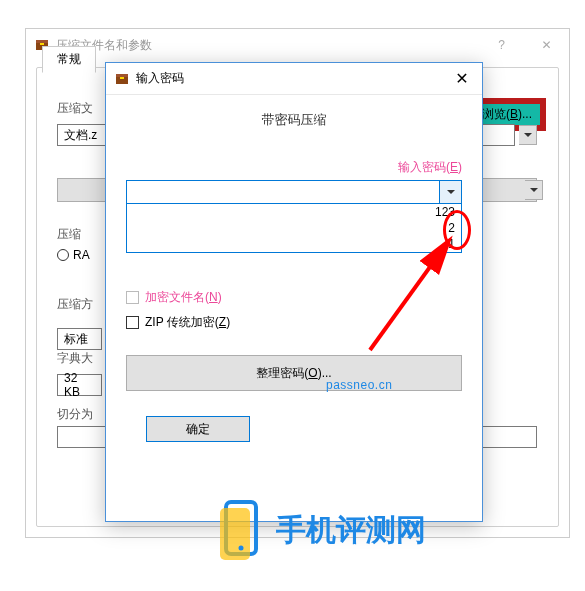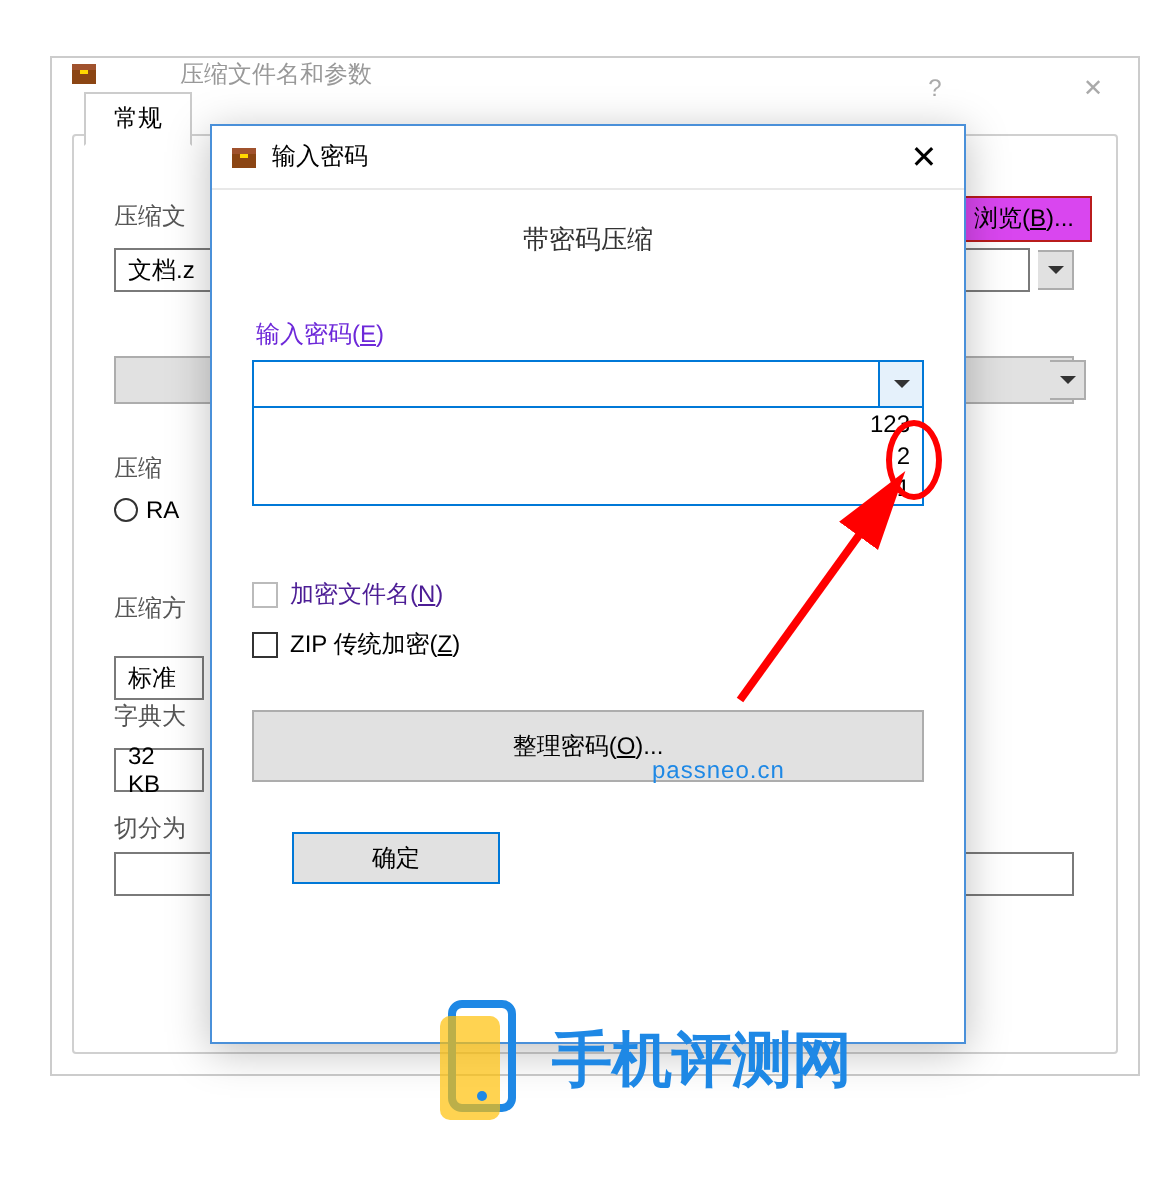--- a/index.html
+++ b/index.html
@@ -1,53 +1,53 @@
 <!DOCTYPE html>
 <html><head>
 <meta charset="utf-8">
 <style>
 * { box-sizing: border-box; margin: 0; padding: 0; font-family: "Microsoft YaHei", "SimSun", sans-serif; font-size: 12px; }
 body { background: #fff; width: 585px; height: 591px; position: relative; overflow: hidden; }
 
 .main-window { position: absolute; left: 25px; top: 28px; width: 545px; height: 510px; background: #fff; border: 1px solid #ccc; }
-.titlebar { height: 32px; display: flex; padding-left: 8px; gap: 34px; }
+.titlebar { height: 32px; display: flex; align-items: center; padding-left: 8px; }
 .titlebar-icon { width: 16px; height: 16px; margin-right: 6px; }
 .titlebar-title { flex: 1; color: #999; }
 .tb-btn { width: 45px; height: 30px; display: flex; align-items: center; justify-content: center; color: #aaa; cursor: pointer; }
 
 .tabs { position: relative; margin: 6px 10px 0 10px; border: 1px solid #d0d0d0; border-radius: 2px; height: 460px; background: #fff; }
 .tab { position: absolute; top: -22px; left: 5px; padding: 4px 14px; border: 1px solid #ccc; border-bottom: 1px solid #fff; background: #fff; }
 
 .field-row { position: absolute; left: 20px; display: flex; align-items: center; gap: 4px; }
 .label { color: #555; }
 .input-box { border: 1px solid #7a7a7a; background: #fff; height: 22px; padding: 2px 6px; display: flex; align-items: center; }
 .dd-btn { width: 18px; height: 20px; border: 1px solid #adadad; border-left: none; background: #e1e1e1; display: flex; align-items: center; justify-content: center; }
 .chev { width: 0; height: 0; border-left: 4px solid transparent; border-right: 4px solid transparent; border-top: 4px solid #333; }
-.browse-btn { padding: 2px 8px; border: 1px solid #b91c1c; background: #d946ef; }
+.browse-btn { padding: 2px 8px; border: 6px solid #b91c1c; background: #14b8a6; }
 .radio { width: 12px; height: 12px; border: 1px solid #333; border-radius: 50%; display: inline-block; }
 
 
 .pwd-dialog { position: absolute; left: 105px; top: 62px; width: 378px; height: 460px; background: #fff; border: 1px solid #4a90d9; box-shadow: 0 4px 20px rgba(0,0,0,0.25); }
 .pwd-titlebar { height: 32px; display: flex; align-items: center; padding-left: 8px; border-bottom: 1px solid #e8e8e8; }
 .pwd-titlebar .titlebar-title { color: #000; }
 .close-btn { width: 40px; height: 30px; display: flex; align-items: center; justify-content: center; font-size: 16px; cursor: pointer; }
 .pwd-body { padding: 16px 20px; position: relative; height: calc(100% - 32px); }
 .pwd-header { text-align: center; color: #333; margin-bottom: 30px; font-size: 13px; }
-.pwd-label { margin: 4px 0 4px 2px; color: #6d28d9; }
+.pwd-label { margin: 4px 0 4px 2px; color: #ec4899; text-align: right; }
 .combo { display: flex; border: 1px solid #0078d7; height: 24px; }
 .combo-input { flex: 1; border: none; outline: none; padding: 2px 6px; }
 .combo-dd { width: 22px; background: #e5f1fb; border-left: 1px solid #0078d7; display: flex; align-items: center; justify-content: center; cursor: pointer; }
 .dropdown-open { border: 1px solid #0078d7; border-top: none; background: #fff; text-align: right; }
 .dropdown-open .item { padding: 1px 6px; cursor: pointer; }
 
 .chk-row { display: flex; align-items: center; gap: 6px; margin: 8px 0; }
 .chkbox { width: 13px; height: 13px; border: 1px solid #333; display: flex; align-items: center; justify-content: center; background: #fff; }
 .chkbox.checked::after { content: "✓"; color: #0078d7; font-size: 11px; line-height: 11px; }
 .chkbox.disabled { border-color: #bbb; }
-.chk-label.disabled { color: #4c1d95; }
+.chk-label.disabled { color: #ec4899; }
 
 .organize-btn { width: 100%; height: 36px; border: 1px solid #adadad; background: #e1e1e1; margin-top: 16px; cursor: pointer; }
 .ok-btn { width: 104px; height: 26px; border: 1px solid #0078d7; background: #e1e1e1; margin-top: 25px; cursor: pointer; }
 
 
 .red-circle { position: absolute; width: 28px; height: 40px; border: 3px solid #ff0000; border-radius: 50%; }
 .arrow-svg { position: absolute; pointer-events: none; }
 .watermark { position: absolute; color: #1e88e5; font-size: 12px; letter-spacing: 0.5px; }
 .logo-wrap { position: absolute; display: flex; align-items: center; gap: 8px; }
 .logo-text { font-size: 30px; font-weight: bold; color: #1e88e5; }

